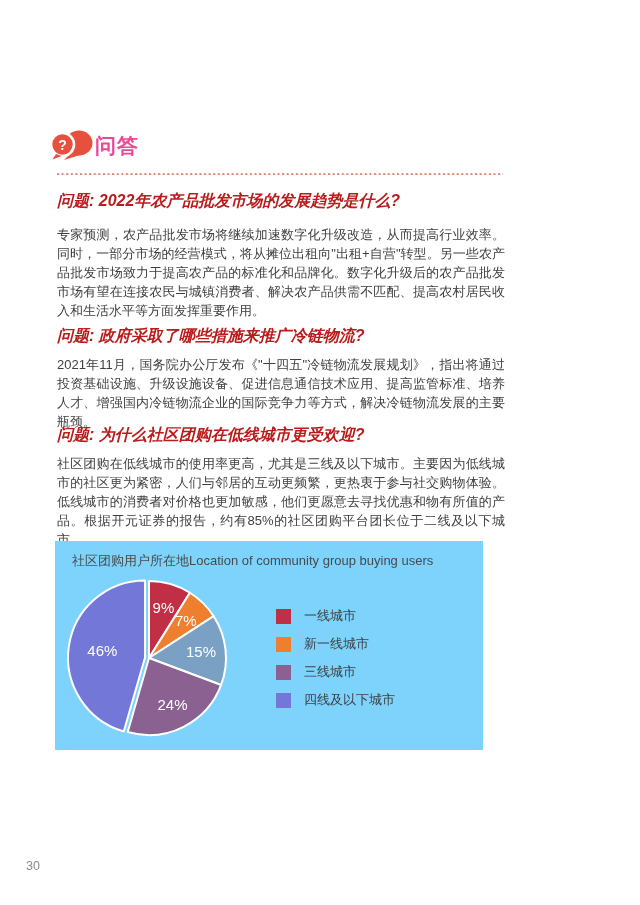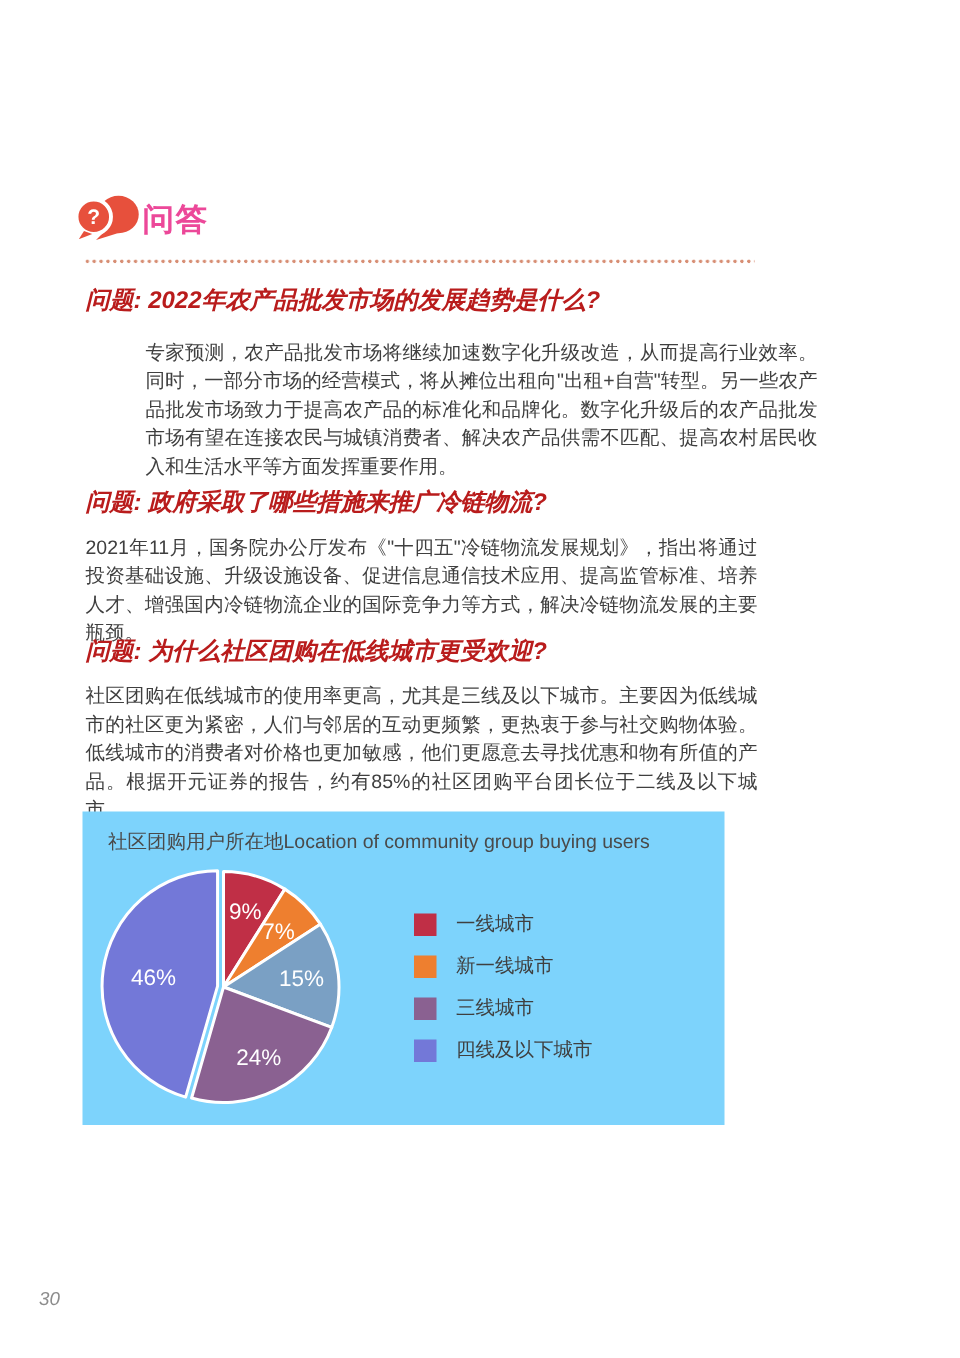--- a/index.html
+++ b/index.html
@@ -23,34 +23,34 @@
   }
 
   .question{
     position:absolute;left:57px;width:448px;
     font-size:16px;font-weight:bold;font-style:italic;color:#b91c1c;line-height:17px;
   }
   .answer{
     position:absolute;left:57px;width:448px;
     font-size:13px;color:#3f3f3f;line-height:19px;text-align:justify;
   }
-  .q1{top:192px;} .a1{top:225px;margin-left:40px;}
+  .q1{top:192px;} .a1{top:225px;}
   .q2{top:327px;} .a2{top:355px;}
   .q3{top:426px;} .a3{top:454px;}
 
   
   .chart-panel{position:absolute;left:55px;top:541px;width:428px;height:209px;background:#7dd3fc;}
   .chart-title{position:absolute;left:17px;top:11px;font-size:13px;color:#4a4a4a;}
   .pie-wrap{position:absolute;left:5px;top:28px;width:178px;height:178px;}
   .legend{position:absolute;left:221px;top:61px;}
   .legend-row{display:flex;align-items:center;height:28px;}
   .legend-swatch{width:15px;height:15px;flex:0 0 15px;}
   .legend-label{margin-left:13px;font-size:13px;color:#3f3f3f;}
 
-  .page-number{position:absolute;left:26px;top:859px;font-size:12.5px;color:#8c8c8c;font-style:italic;}
+  .page-number{position:absolute;left:26px;top:859px;font-size:12.5px;color:#8c8c8c;}
 </style>
 </head>
 <body>
 
 <div class="page">
 
   <div class="qa-header">
     <svg class="qa-icon" viewBox="0 0 46 34">
       <ellipse cx="30" cy="14" rx="13.5" ry="12.5" fill="#e7503c"></ellipse>
       <path d="M 24 22 L 15 31 L 31 26 Z" fill="#e7503c"></path>

